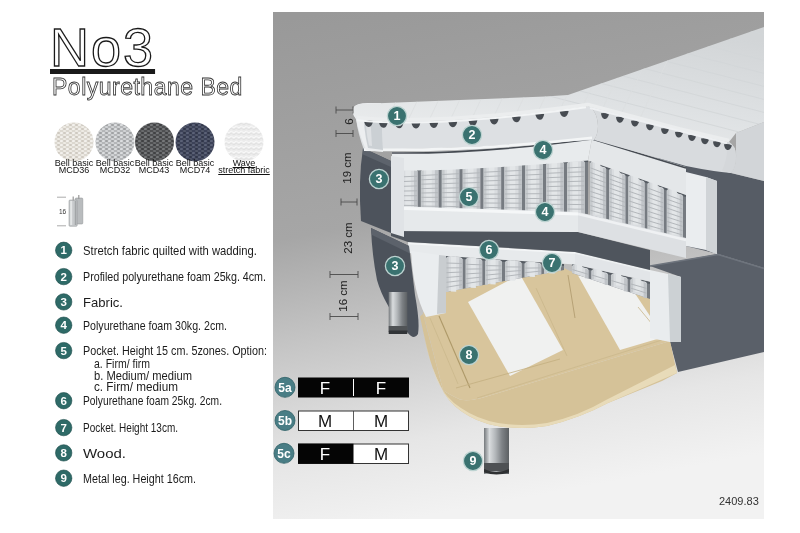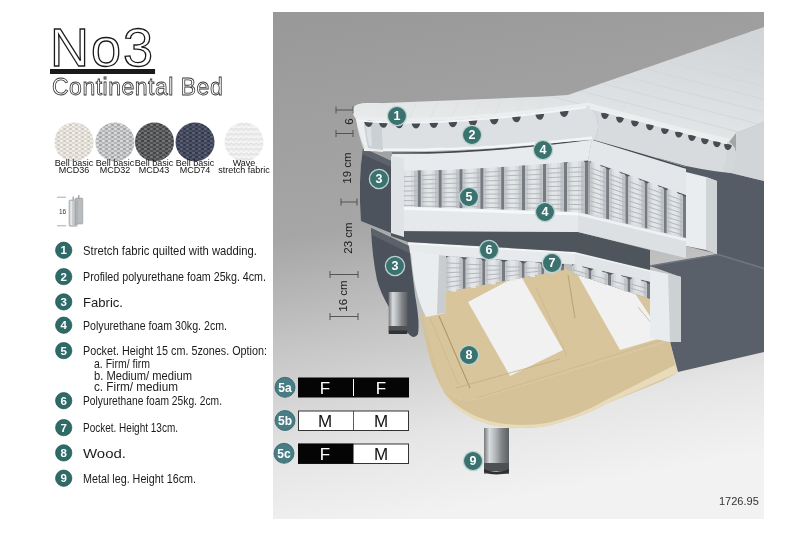--- a/index.html
+++ b/index.html
@@ -4,21 +4,21 @@
 <style>
   html,body{margin:0;padding:0;}
   body{width:800px;height:533px;background:#fff;font-family:"Liberation Sans",sans-serif;position:relative;overflow:hidden;}
   .abs{position:absolute;}
 </style>
 </head>
 <body>
 
 <div class="abs" style="left:50px;top:16px;font-size:54px;color:transparent;-webkit-text-stroke:1.3px #1a1a1a;letter-spacing:2px;text-decoration:underline;">No3</div>
 
-<div class="abs" style="left:52px;top:74px;font-size:23px;color:transparent;-webkit-text-stroke:0.8px #333;letter-spacing:0.5px;">Continental Bed</div>
+<div class="abs" style="left:52px;top:74px;font-size:23px;color:transparent;-webkit-text-stroke:0.8px #333;letter-spacing:0.5px;">Polyurethane Bed</div>
 
 <svg class="abs" style="left:0;top:0;" width="800" height="533" viewBox="0 0 800 533">
 <defs>
   <pattern id="weave1" width="6" height="4" patternUnits="userSpaceOnUse">
     <rect width="6" height="4" fill="#dcd8d0"></rect>
     <ellipse cx="1.5" cy="1" rx="1.6" ry="0.9" fill="#f4f2ee"></ellipse>
     <ellipse cx="4.5" cy="3" rx="1.6" ry="0.9" fill="#efece6"></ellipse>
     <ellipse cx="4.5" cy="1" rx="1.3" ry="0.8" fill="#c9c4ba"></ellipse>
   </pattern>
   <pattern id="weave2" width="6" height="4" patternUnits="userSpaceOnUse">
@@ -54,21 +54,21 @@
 
 <circle cx="195" cy="142" r="19.5" fill="url(#weave4)"></circle>
 
 <circle cx="244" cy="142" r="19.5" fill="url(#weave5)"></circle>
 </svg>
 
 <div class="abs" style="left:44px;top:160px;width:60px;text-align:center;font-size:9px;line-height:7px;color:#111;">Bell basic<br>MCD36</div>
 <div class="abs" style="left:85px;top:160px;width:60px;text-align:center;font-size:9px;line-height:7px;color:#111;">Bell basic<br>MCD32</div>
 <div class="abs" style="left:124px;top:160px;width:60px;text-align:center;font-size:9px;line-height:7px;color:#111;">Bell basic<br>MCD43</div>
 <div class="abs" style="left:165px;top:160px;width:60px;text-align:center;font-size:9px;line-height:7px;color:#111;">Bell basic<br>MCD74</div>
-<div class="abs" style="left:214px;top:160px;width:60px;text-align:center;font-size:9px;line-height:7px;color:#111;">Wave<br>stretch fabric</div>
+<div class="abs" style="left:214px;top:160px;width:60px;text-align:center;font-size:9px;line-height:7px;color:#111;text-decoration:underline;">Wave<br>stretch fabric</div>
 
 <svg class="abs" style="left:0;top:0" width="800" height="533" viewBox="0 0 800 533">
   <g stroke="#888" stroke-width="0.7" fill="none">
     <line x1="57" y1="197.2" x2="66" y2="197.2"></line>
     <line x1="57" y1="225.8" x2="66" y2="225.8"></line>
   </g>
   <text x="59" y="214" font-size="6.5" fill="#333">16</text>
   <g>
     <rect x="75.2" y="198" width="7.6" height="26" rx="1" fill="#b9bcbe" stroke="#8d9092" stroke-width="0.5"></rect>
     <rect x="78.2" y="195" width="1.2" height="4" fill="#999"></rect>
@@ -689,13 +689,13 @@
       <circle cx="284" cy="453.3" r="10" fill="#497d85" stroke="#2d5f66" stroke-width="0.8"></circle>
       <text x="284" y="457.8" font-size="12" font-weight="bold" fill="#fff" text-anchor="middle">5c</text>
       <rect x="298.5" y="444" width="110" height="19.5" fill="#fff" stroke="#333" stroke-width="1"></rect>
       <rect x="298" y="443.7" width="55.5" height="20" fill="#050505"></rect>
       <text x="325" y="459.7" font-size="17" fill="#fff" text-anchor="middle">F</text>
       <text x="381" y="459.7" font-size="17" fill="#111" text-anchor="middle">M</text>
     </g>
   </g>
 </svg>
 
-<div class="abs" style="left:719px;top:495px;font-size:11px;color:#333;">1726.95</div>
+<div class="abs" style="left:719px;top:495px;font-size:11px;color:#333;">2409.83</div>
 
 </body></html>

